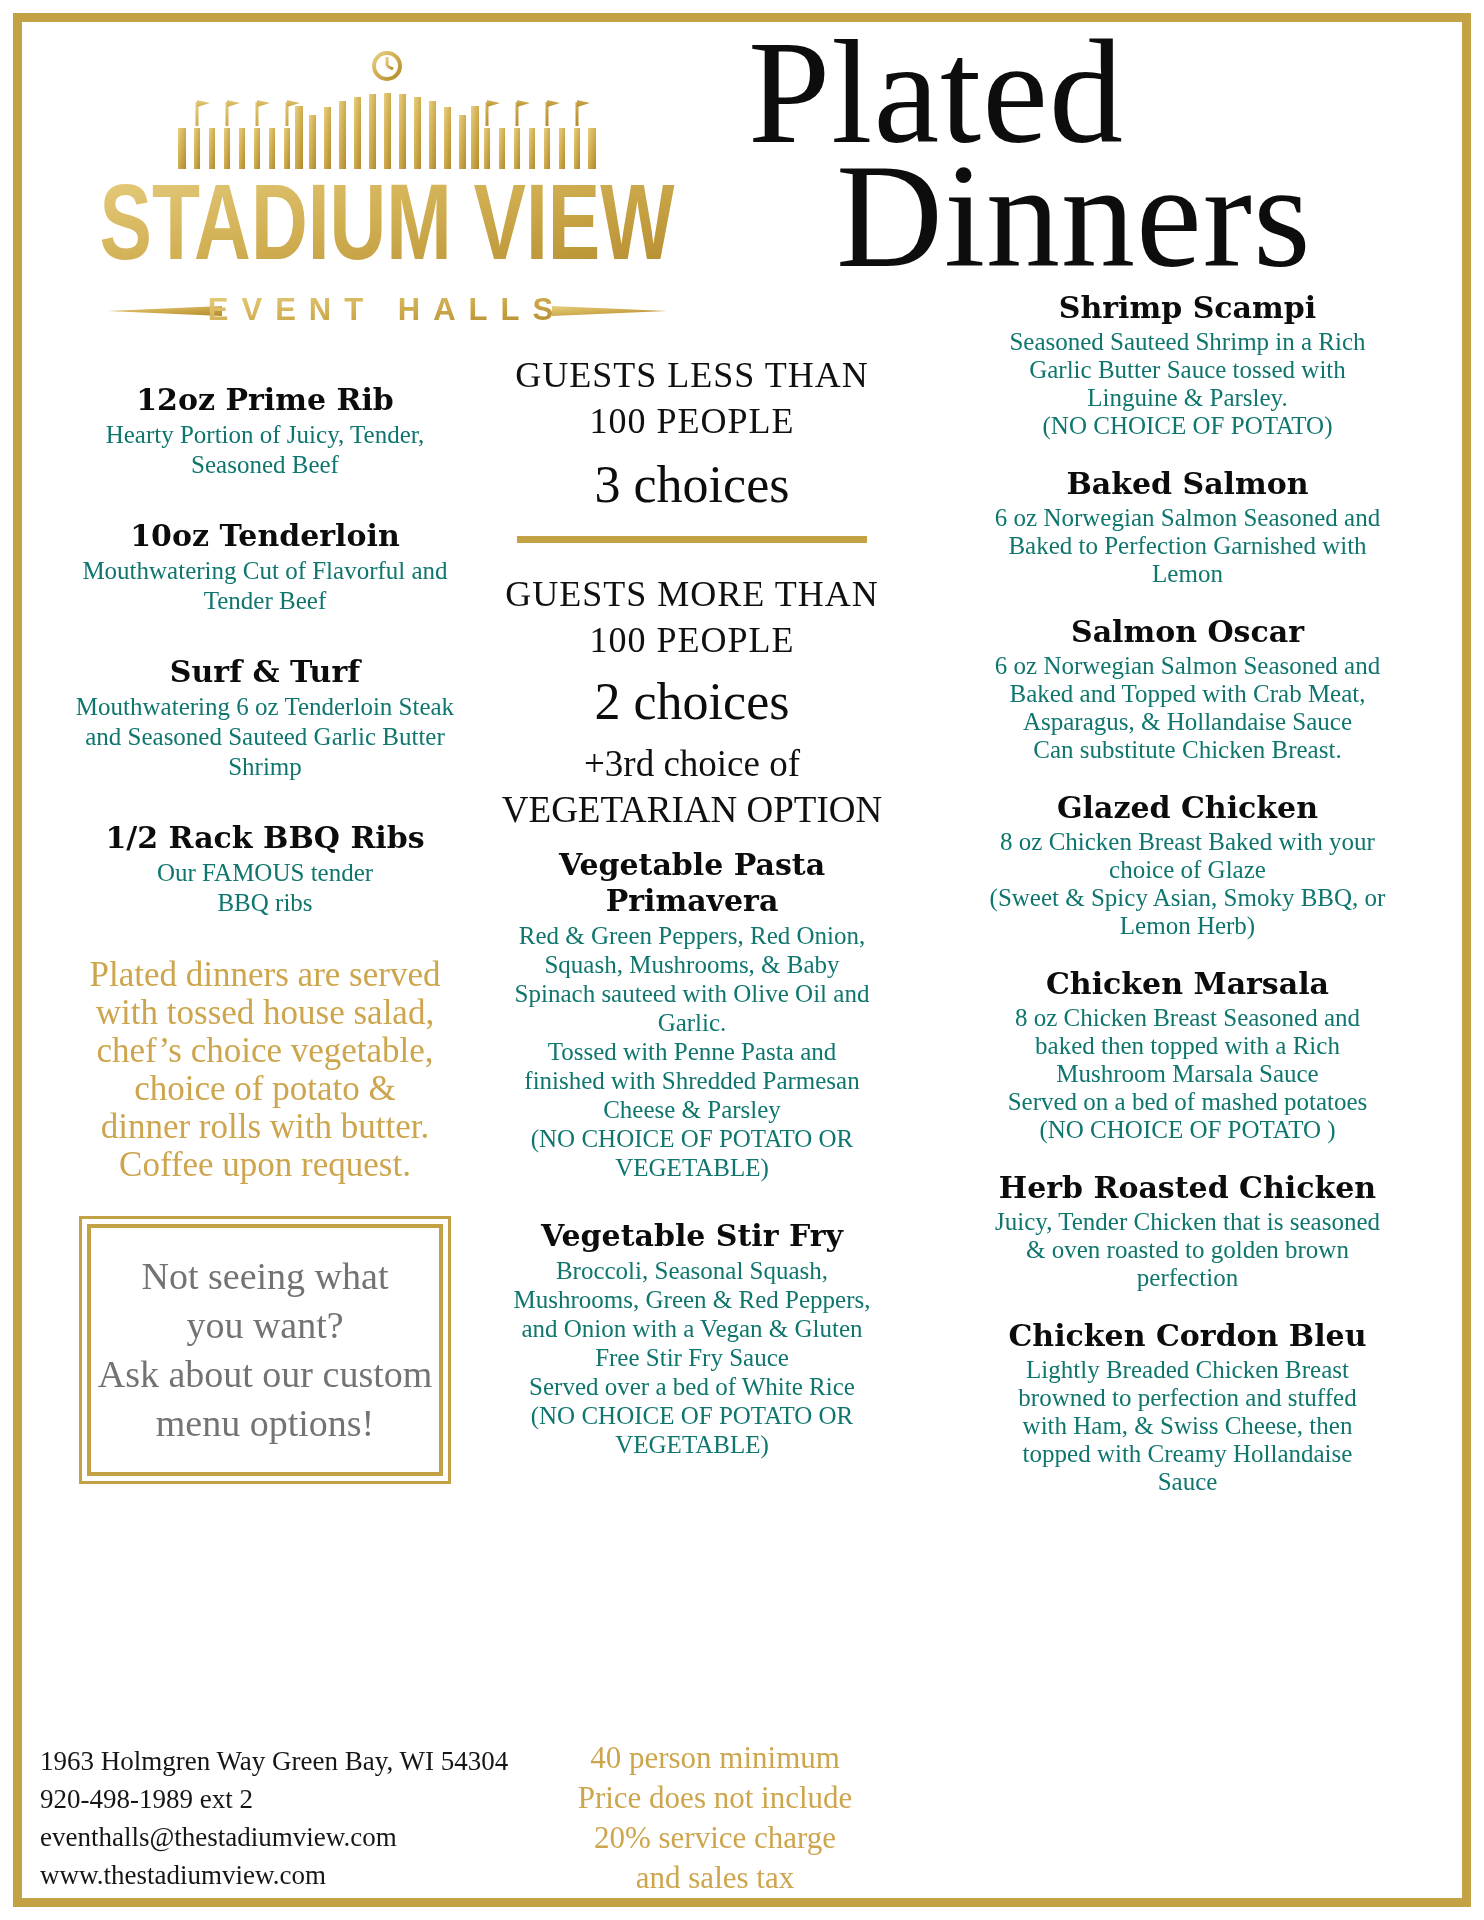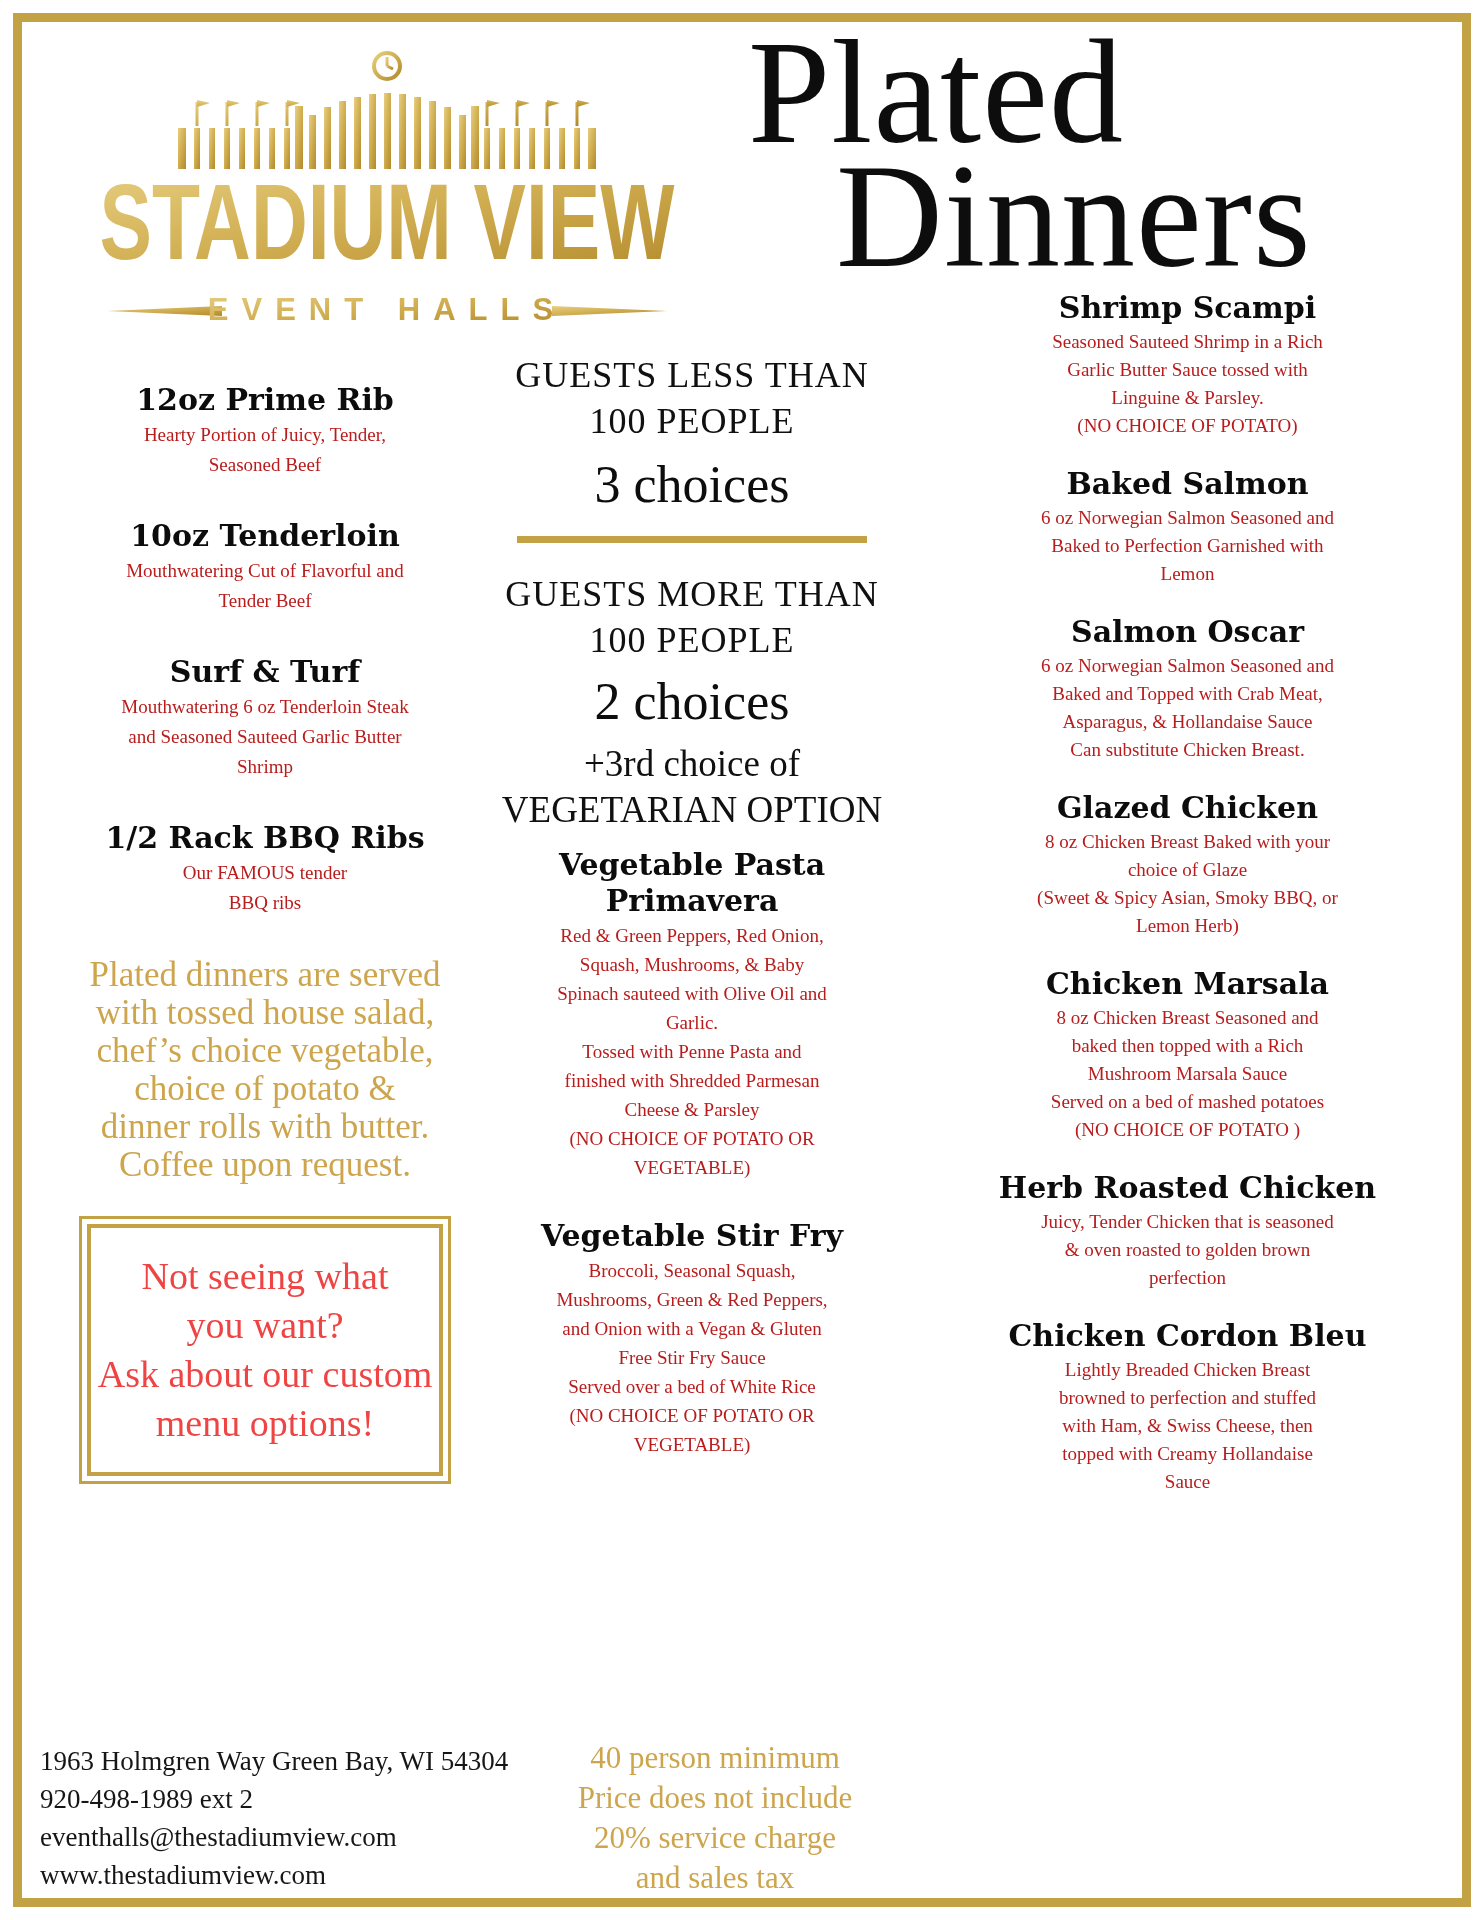--- a/index.html
+++ b/index.html
@@ -26,34 +26,34 @@
   .col-mid   { left:492px; top:352px; width:400px; }
   .col-right { left:950px; top:290px; width:475px; }
 
   .item { margin-bottom:26px; }
   .col-left .item { margin-bottom:38px; }
   .col-mid  .item { margin-bottom:0; }
   .item h3 {
     font-family:"DejaVu Serif", serif; font-size:30px; line-height:36px;
     font-weight:bold; margin-bottom:2px; color:#0c0c0c;
   }
-  .item p { font-size:19px; line-height:28px; white-space:pre-line; color:#b91c1c; }
+  .item p { font-size:25px; line-height:28px; white-space:pre-line; color:#0f766e; }
   .col-left .item p { line-height:30px; }
   .col-mid  .item p { line-height:29px; }
 
   .served-note {
     margin-top:16px; font-size:35px; line-height:38px;
     color:#CDA54D; white-space:pre-line;
   }
   .custom-box-outer {
     width:372px; margin:32px auto 0; border:3px solid #C3A145; padding:5px;
   }
   .custom-box-inner {
     border:4px solid #C3A145; padding:24px 6px;
-    font-size:38px; line-height:49px; white-space:pre-line; color:#ef4444;
+    font-size:38px; line-height:49px; white-space:pre-line; color:#737373;
   }
   .contact {
     position:absolute; left:40px; top:1742px; text-align:left;
     font-size:27px; line-height:38px; color:#161616;
   }
 
   .guests { font-size:36px; line-height:46px; letter-spacing:1px; white-space:pre-line; color:#101010; }
   .choices { font-size:52px; line-height:82px; color:#0d0d0d; }
   .choices2 { line-height:78px; }
   .divider { width:350px; height:7px; background:#C3A145; margin:10px auto 28px; }

